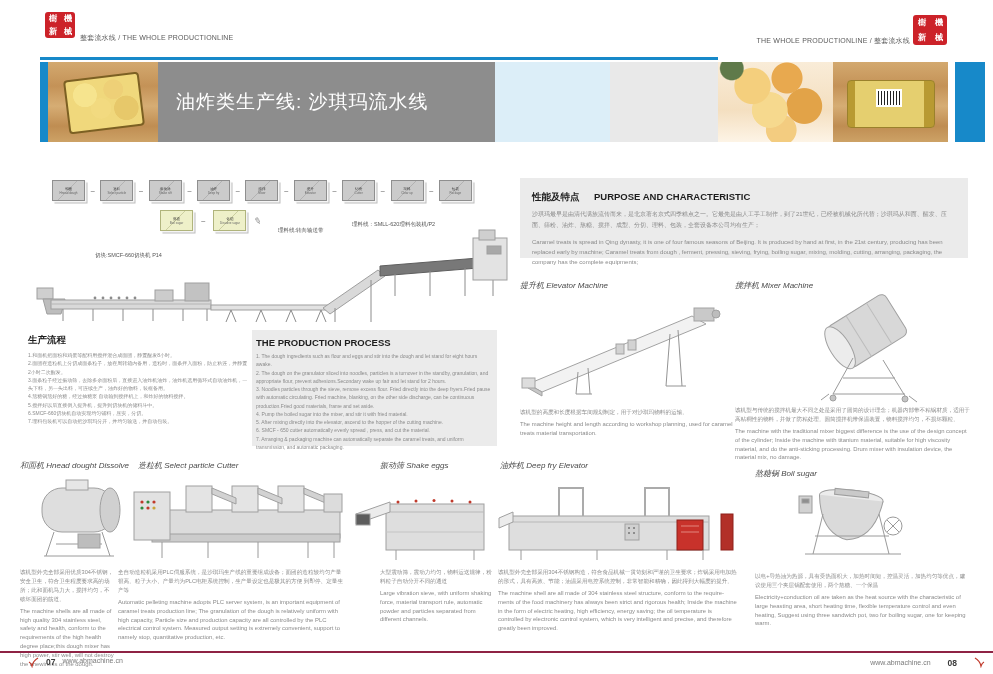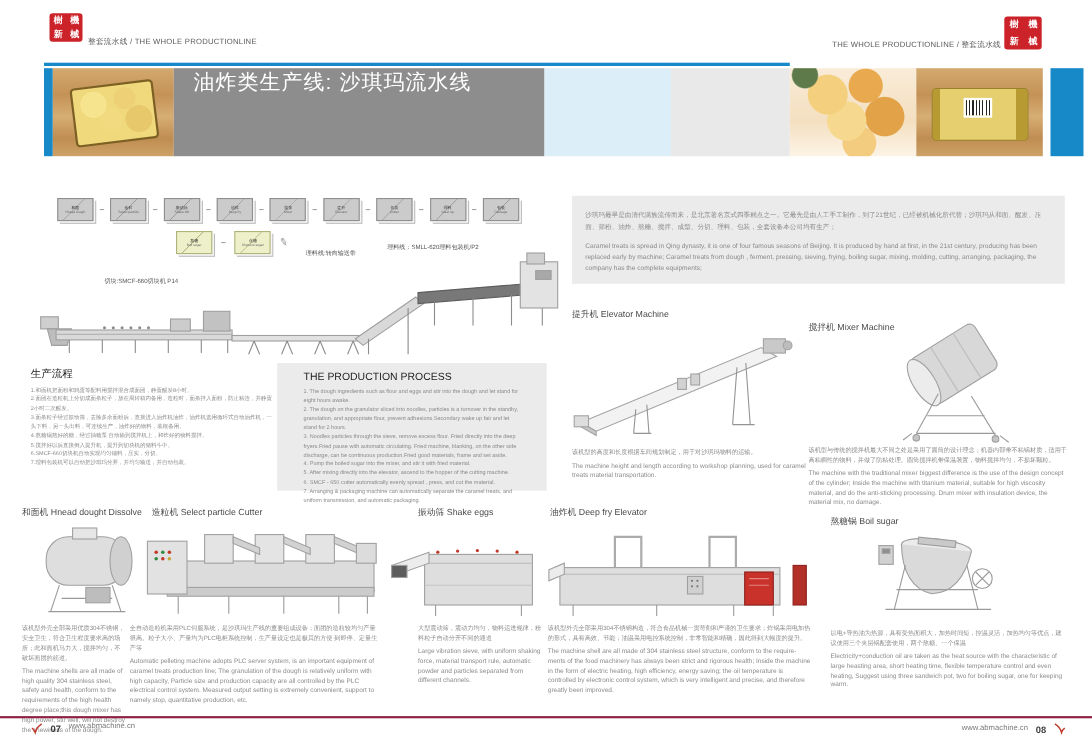--- a/index.html
+++ b/index.html
@@ -43,30 +43,30 @@
   .fbox{width:31px;height:19px;background:
         linear-gradient(135deg,transparent 46%,#9a9a9a 47%,transparent 49%),#cbcbcb;
         border:0.5px solid #8f8f8f;box-shadow:1.5px 1.5px 0 #f5f5f5,2.5px 2.5px 0 #bdbdbd;
         display:flex;flex-direction:column;align-items:center;justify-content:center;}
   .fbox.yellow{background:linear-gradient(135deg,transparent 46%,#a9ad76 47%,transparent 49%),#eef0c9;border-color:#b0b47c;}
   .fzh{font-size:3.6px;color:#333;line-height:4px;}
   .fen{font-size:3px;color:#666;line-height:4px;}
   .fdash{color:#8f8f8f;font-size:8px;font-weight:bold;line-height:8px;}
   .diag-label{font-size:5.5px;color:#555;}
   
-  .proc-title{font-size:9.5px;font-weight:normal;color:#1d1d1d;margin-bottom:4px;}
+  .proc-title{font-size:9.5px;font-weight:bold;color:#1d1d1d;margin-bottom:4px;}
   .proc-item{font-size:5px;color:#8b8b8b;line-height:1.65;}
   .graybox{background:#ebebeb;}
   
   .purpose-zh{font-size:6px;color:#8b8b8b;line-height:1.8;margin-top:5px;}
   .purpose-en{font-size:6px;color:#8b8b8b;line-height:1.7;margin-top:6px;}
   .ptitle-zh{font-size:9.5px;font-weight:bold;color:#1d1d1d;}
   .ptitle-en{font-size:9.5px;font-weight:bold;color:#1d1d1d;margin-left:10px;}
   
-  .mtitle{font-size:8px;color:#4a4a4a;}
+  .mtitle{font-size:8px;color:#4a4a4a;font-style:italic;}
   .desc-zh{font-size:5.6px;color:#8b8b8b;line-height:1.6;}
   .desc-en{font-size:5.9px;color:#8b8b8b;line-height:1.5;margin-top:3px;}
   
   .rule{position:absolute;left:0;top:651px;width:993px;height:2px;background:#8e2344;}
   .pagenum{font-size:8.5px;font-weight:bold;color:#3a3a3a;}
   .site{font-size:7px;color:#7a7a7a;}
   svg{display:block;}
 </style>
 </head>
 <body>
@@ -93,21 +93,21 @@
     </div>
   </div>
 
   <div class="abs" style="left:40px;top:57px;width:678px;height:2.5px;background:#1789c9;"></div>
   <div class="block" style="left:40px;width:8px;background:#1789c9;"></div>
 
   <div class="block wood" style="left:48px;width:110px;">
     <div class="sachima"></div>
   </div>
 
-  <div class="block" style="left:158px;width:337px;background:#8d8d8d;display:flex;flex-direction:column;justify-content:flex-start;padding-left:18px;box-sizing:border-box;">
+  <div class="block" style="left:158px;width:337px;background:#8d8d8d;display:flex;flex-direction:column;justify-content:center;padding-left:18px;box-sizing:border-box;">
     <div class="banner-title-zh">油炸类生产线: 沙琪玛流水线</div>
   </div>
 
   <div class="block" style="left:495px;width:115px;background:#dceef8;"></div>
   <div class="block" style="left:610px;width:108px;background:#e9e9e9;"></div>
   <div class="block closeup" style="left:718px;width:115px;"></div>
   <div class="block wood" style="left:833px;width:115px;">
     <div class="package">
         <div class="barcode"></div>
       </div>
@@ -231,32 +231,36 @@
     <div class="proc-title">生产流程</div>
     <div class="proc-item">1.和面机把面粉和鸡蛋等配料用搅拌混合成面团，静置醒发8小时。</div>
     <div class="proc-item">2.面团在造粒机上分切成面条粒子，放在周转箱内备用，造粒时，面条拌入面粉，防止粘连，并静置2小时二次醒发。</div>
     <div class="proc-item">3.面条粒子经过振动筛，去除多余面粉后，直接进入油炸机油炸，油炸机选用循环式自动油炸机，一头下料，另一头出料，可连续生产，油炸好的物料，装框备用。</div>
     <div class="proc-item">4.熬糖锅熬好的糖，经过抽糖泵 自动输到搅拌机上，和炸好的物料搅拌。</div>
     <div class="proc-item">5.搅拌好以后直接倒入提升机，提升到切块机的储料斗中。</div>
     <div class="proc-item">6.SMCF-660切块机自动实现均匀铺料，压实，分切。</div>
     <div class="proc-item">7.理料包装机可以自动把沙琪玛分开，并均匀输送，并自动包装。</div>
   </div>
 
-  <div class="abs graybox" style="left:252px;top:330px;width:245px;height:116px;padding:7px 24px;box-sizing:border-box;">
+  <div class="abs graybox" style="left:252px;top:330px;width:245px;height:116px;padding:7px 4px;box-sizing:border-box;">
     <div class="proc-title">THE PRODUCTION PROCESS</div>
     <div class="proc-item">1. The dough ingredients such as flour and eggs and stir into the dough and let stand for eight hours awake.</div>
     <div class="proc-item">2. The dough on the granulator sliced into noodles, particles is a turnover in the standby, granulation, and appropriate flour, prevent adhesions.Secondary wake up fair and let stand for 2 hours.</div>
     <div class="proc-item">3. Noodles particles through the sieve, remove excess flour. Fried directly into the deep fryers.Fried pause with automatic circulating. Fried machine, blanking, on the other side discharge, can be continuous production.Fried good materials, frame and set aside.</div>
     <div class="proc-item">4. Pump the boiled sugar into the mixer, and stir it with fried material.</div>
     <div class="proc-item">5. After mixing directly into the elevator, ascend to the hopper of the cutting machine.</div>
     <div class="proc-item">6. SMCF - 650 cutter automatically evenly spread , press, and cut the material.</div>
     <div class="proc-item">7. Arranging &amp; packaging machine can automatically separate the caramel treats, and uniform transmission, and automatic packaging.</div>
   </div>
 
   <div class="abs graybox" style="left:520px;top:178px;width:448px;height:80px;padding:8px 12px;box-sizing:border-box;">
+    <div>
+      <span class="ptitle-zh">性能及特点</span>
+      <span class="ptitle-en">PURPOSE AND CHARACTERISTIC</span>
+    </div>
     <div class="purpose-zh">沙琪玛最早是由清代满族流传而来，是北京著名京式四季糕点之一。它最先是由人工手工制作，到了21世纪，已经被机械化所代替；沙琪玛从和面、醒发、压面、筛粉、油炸、熬糖、搅拌、成型、分切、理料、包装，全套设备本公司均有生产；</div>
     <div class="purpose-en">Caramel treats is spread in Qing dynasty, it is one of four famous seasons of Beijing. It is produced by hand at first, in the 21st century, producing has been replaced early by machine; Caramel treats from dough , ferment, pressing, sieving, frying, boiling sugar, mixing, molding, cutting, arranging, packaging, the company has the complete equipments;</div>
   </div>
 
   <div class="abs mtitle" style="left:520px;top:280px;">提升机 Elevator Machine</div>
   <div class="abs" style="left:520px;top:292px;">
     <svg width="210" height="112" viewBox="0 0 210 112">
       <g stroke="#a3a3a3" stroke-width="1">
         <polygon points="8,92 172,24 186,32 22,100" fill="#f2f2f2"></polygon>
         <polygon points="8,92 22,100 22,104 8,96" fill="#c7c7c7"></polygon>
@@ -270,21 +274,21 @@
         <rect x="96" y="52" width="8" height="10" fill="#d2d2d2"></rect>
         <rect x="108" y="48" width="8" height="10" fill="#d2d2d2"></rect>
       </g>
     </svg>
   </div>
   <div class="abs" style="left:520px;top:408px;width:222px;">
     <div class="desc-zh">该机型的高度和长度根据车间规划制定，用于对沙琪玛物料的运输。</div>
     <div class="desc-en">The machine height and length according to workshop planning, used for caramel treats material transportation.</div>
   </div>
 
-  <div class="abs mtitle" style="left:735px;top:280px;margin-top:12px;">搅拌机 Mixer Machine</div>
+  <div class="abs mtitle" style="left:735px;top:280px;">搅拌机 Mixer Machine</div>
   <div class="abs" style="left:805px;top:286px;">
     <svg width="130" height="120" viewBox="0 0 130 120">
       <g stroke="#a0a0a0" stroke-width="1">
         <g transform="rotate(-32 60 45)">
           <rect x="28" y="22" width="68" height="48" rx="6" fill="#d8d8d8"></rect>
           <ellipse cx="30" cy="46" rx="10" ry="24" fill="#ececec"></ellipse>
           <line x1="52" y1="22" x2="52" y2="70" stroke="#bcbcbc"></line>
           <line x1="76" y1="22" x2="76" y2="70" stroke="#bcbcbc"></line>
         </g>
         <g fill="none" stroke="#9a9a9a">
@@ -437,21 +441,21 @@
   </div>
 
   <div class="rule"></div>
   <div class="abs" style="left:28px;top:657px;display:flex;gap:7px;">
     <svg width="11" height="11" viewBox="0 0 11 11">
         <path d="M10,1 Q5,4 4,9 Q3,6 1,5" fill="none" stroke="#c0392b" stroke-width="1.3"></path>
       </svg>
     <span class="pagenum">07</span>
     <span class="site">www.abmachine.cn</span>
   </div>
-  <div class="abs" style="right:24px;top:657px;display:flex;align-items:center;gap:7px;">
+  <div class="abs" style="right:8px;top:657px;display:flex;align-items:center;gap:17px;">
     <span class="site">www.abmachine.cn</span>
     <span class="pagenum">08</span>
     <svg width="11" height="11" viewBox="0 0 11 11">
         <path d="M1,1 Q6,4 7,9 Q8,6 10,5" fill="none" stroke="#c0392b" stroke-width="1.3"></path>
       </svg>
   </div>
 
 </div>
 
 </body></html>

